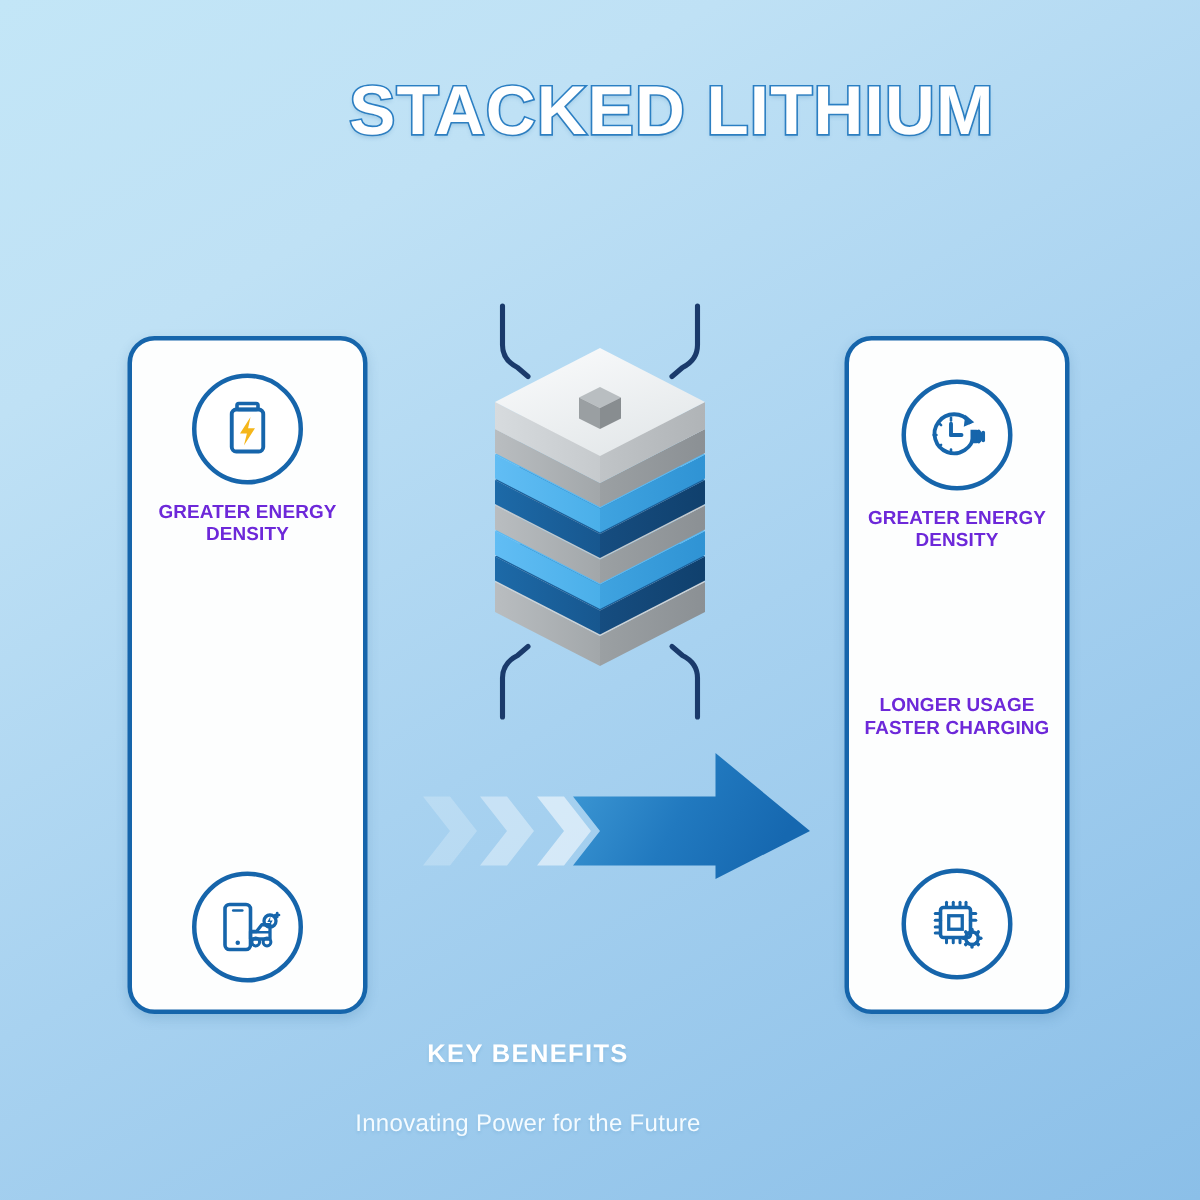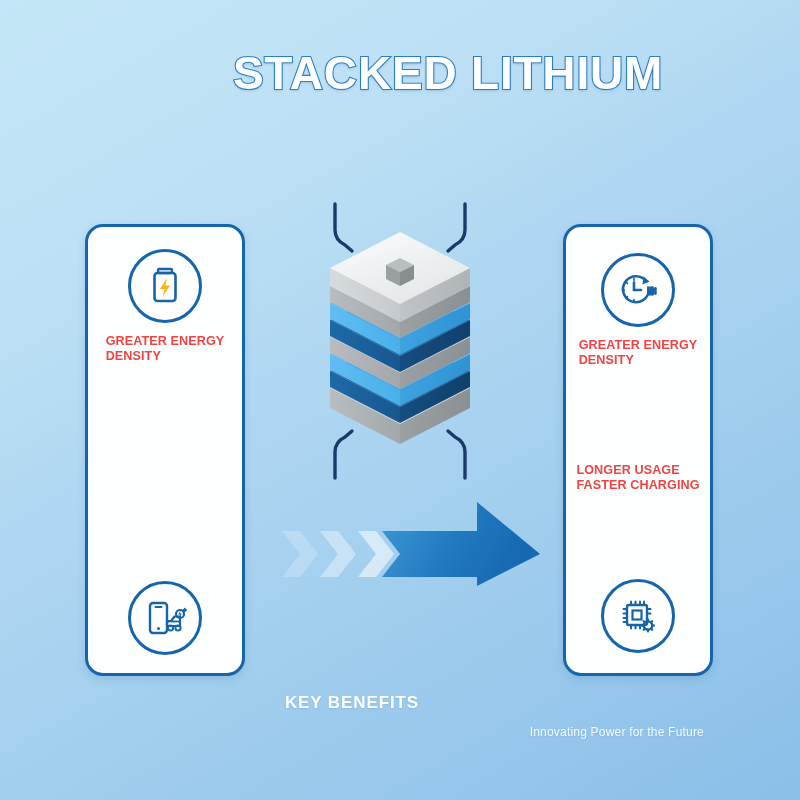--- a/index.html
+++ b/index.html
@@ -87,21 +87,22 @@
     justify-content: center;
     box-sizing: border-box;
     background: #ffffff;
   }
   .icon-circle svg { display: block; }
 
   .benefit-label {
     margin-top: 11px;
     font-size: 12.6px;
     font-weight: bold;
-    color: #ef4444;
+    color: #6d28d9;
+    text-align: center;
     line-height: 1.22;
     letter-spacing: 0.1px;
     white-space: pre-line;
   }
   .benefit.no-icon .benefit-label { margin-top: 8px; }
 
   
   #stack-area {
     position: absolute;
     left: 300px;
@@ -128,27 +129,26 @@
     text-align: center;
   }
   #footer-heading {
     font-size: 17px;
     font-weight: bold;
     color: #ffffff;
     letter-spacing: 0.9px;
     text-shadow: 0 1px 2px rgba(60,130,180,0.22);
   }
   #footer-tagline {
-    margin-top: 12px;
-    font-size: 12px;
+    margin-top: 28px;
+    font-size: 16px;
     font-weight: normal;
     color: #f4fbff;
     letter-spacing: 0.2px;
     text-shadow: 0 1px 2px rgba(60,130,180,0.18);
-    text-align: right;
   }
 </style>
 </head>
 <body>
 
 <div id="infographic">
 
   <div class="title-block">
     <span class="title-line">STACKED LITHIUM</span>
   </div>

